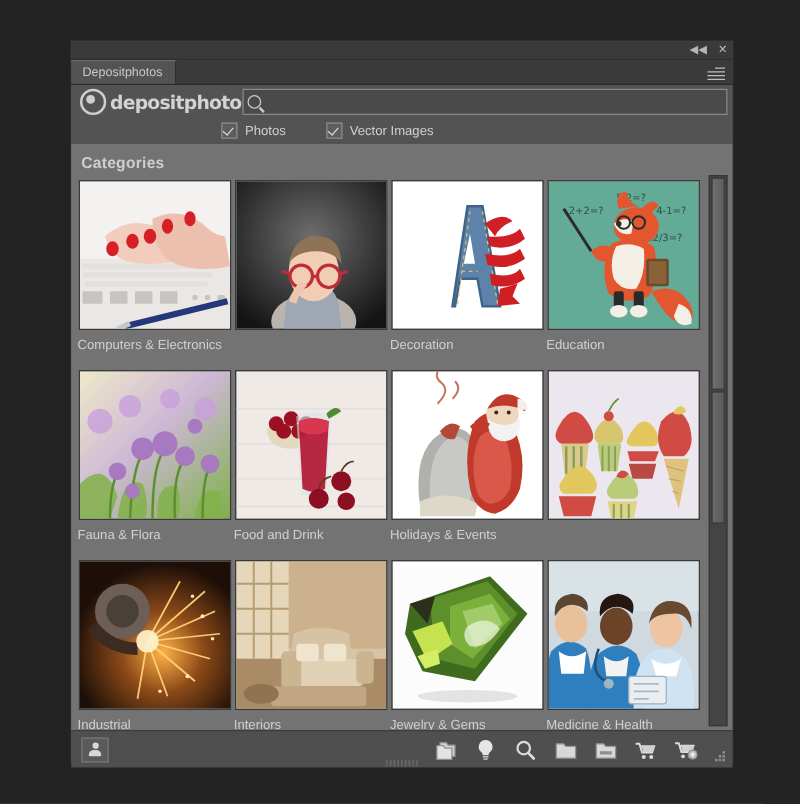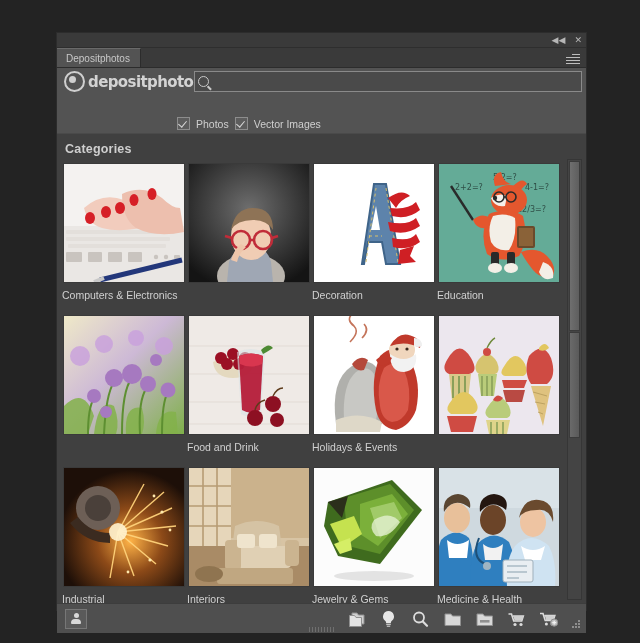--- a/index.html
+++ b/index.html
@@ -85,38 +85,37 @@
   }
   #search-input{
     flex:1;background:transparent;border:0;outline:none;
     color:#d8d8d8;font-size:11px;height:17px;padding-left:5px;
     font-family:"Liberation Sans",sans-serif;
   }
   
   #filters{
     height:19px;background:#535353;
     display:flex;align-items:center;
-    padding-left:120px;gap:6px;
+    padding-left:120px;gap:32px;
     border-bottom:1px solid #4a4a4a;
-    margin-top:19px;
   }
   .chk{display:flex;align-items:center;gap:6px;cursor:pointer;}
   .chk .box{
     width:11px;height:11px;background:#5d5d5d;border:1px solid #8d8d8d;
     position:relative;flex:none;
   }
   .chk .box::after{
     content:"";position:absolute;left:2px;top:1px;width:4px;height:7px;
     border:solid #d9d9d9;border-width:0 1.6px 1.6px 0;transform:rotate(40deg);
   }
   .chk span{color:#cfcfcf;font-size:10.5px;}
   
   #body{
     position:relative;height:calc(577px - 14px - 19px - 27px - 19px - 29px);
-    background:#404040;
+    background:#737373;
     overflow:hidden;
   }
   #section-title{
     color:#cfcfcf;font-size:12.5px;font-weight:bold;
     padding:8px 0 7px 8px;letter-spacing:0.2px;
   }
   #grid{
     display:grid;grid-template-columns:repeat(4,124px);
     gap:0px 1px; padding-left:5px;
   }
@@ -385,20 +384,21 @@
               <circle cx="92" cy="44" r="6"></circle>
             </g>
             <g fill="#c9a0dd" opacity="0.8">
               <circle cx="16" cy="40" r="10"></circle>
                 <circle cx="40" cy="28" r="9"></circle>
               <circle cx="72" cy="22" r="8"></circle>
                 <circle cx="100" cy="30" r="9"></circle>
             </g>
           </svg>
         </div>
+        <div class="cap">Fauna &amp; Flora</div>
       </div>
 
       <div class="cell">
         <div class="thumb">
           <svg width="120" height="118" viewBox="0 0 120 118">
             <rect width="120" height="118" fill="#efeae6"></rect>
             <g stroke="#e2dbd5" stroke-width="1">
               <path d="M0 30 h120 M0 58 h120 M0 86 h120 M0 108 h120"></path>
             </g>
             <path d="M24 46 q22 -12 42 0 q-4 16 -22 16 q-18 0 -20 -16z" fill="#e4d9bf"></path>

